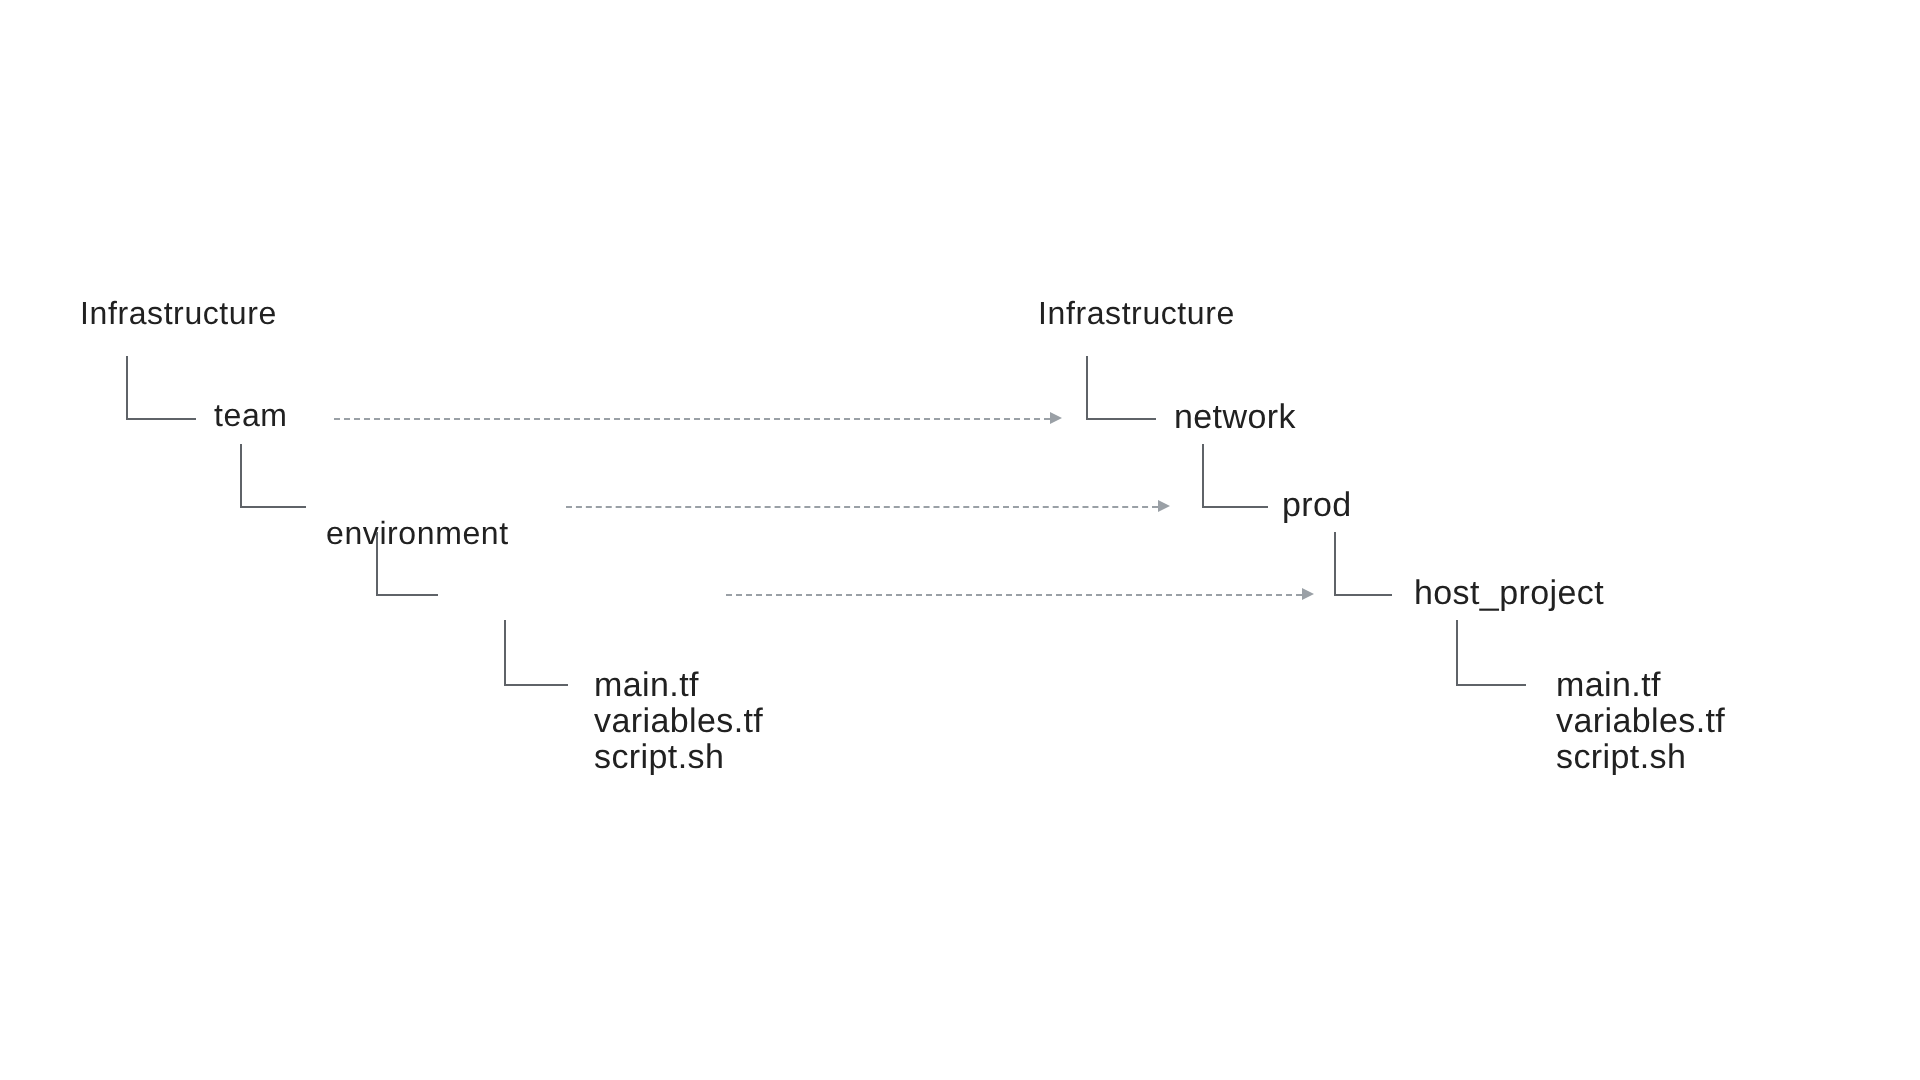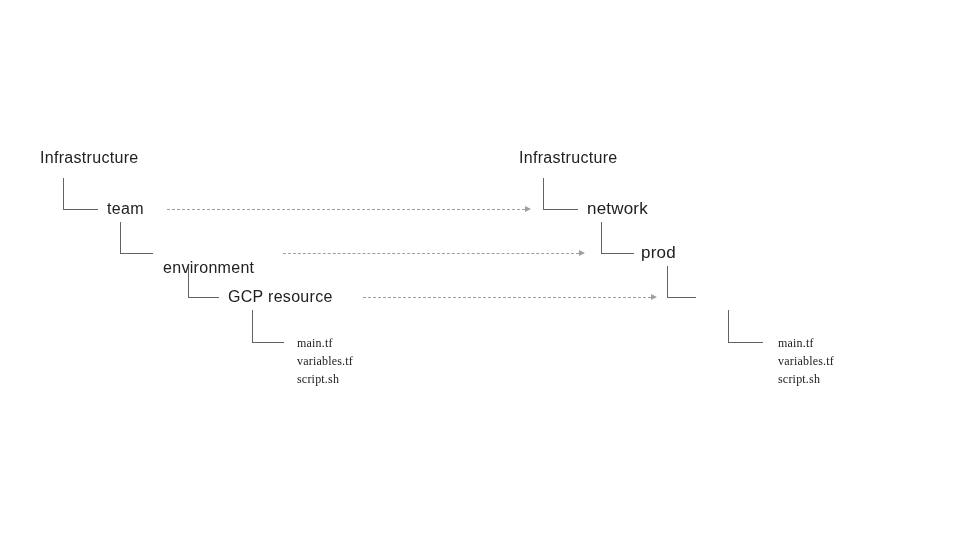--- a/index.html
+++ b/index.html
@@ -39,46 +39,44 @@
     right: -6px;
     top: -4px;
     width: 0;
     height: 0;
     border-left: 6px solid #9aa0a6;
     border-top: 3px solid transparent;
     border-bottom: 3px solid transparent;
   }
   .files {
     position: absolute;
-    font-size: 12px;
+    font-size: 17px;
     line-height: 18px;
     letter-spacing: 0.2px;
     white-space: nowrap;
-    font-family: Liberation Serif, serif;
   }
   .files div { height: 18px; }
 </style>
 </head>
 <body>
 
 <div class="stage">
 
   <span class="label" style="left:40px; top:148px;">Infrastructure</span>
 
   <div class="elbow" style="left:63px; top:178px; width:34px; height:31px;"></div>
 
   <span class="label" style="left:107px; top:199px;text-align:right;">team</span>
 
   <div class="elbow" style="left:120px; top:222px; width:32px; height:31px;"></div>
 
   <span class="label" style="left:163px; top:258px;">environment</span>
 
   <div class="elbow" style="left:188px; top:266px; width:30px; height:31px;"></div>
 
-  <span class="label" style="left:228px; top:287px;">GCP resource</span>
 
   <div class="elbow" style="left:252px; top:310px; width:31px; height:32px;"></div>
 
   <div class="files" style="left:297px; top:334px;">
     <div>main.tf</div>
     <div>variables.tf</div>
     <div>script.sh</div>
   </div>
 
   <div class="arrow" style="left:167px; top:209px; width:358px;">
@@ -98,20 +96,21 @@
   <div class="elbow" style="left:543px; top:178px; width:34px; height:31px;"></div>
 
   <span class="label bold" style="left:587px; top:199px;">network</span>
 
   <div class="elbow" style="left:601px; top:222px; width:32px; height:31px;"></div>
 
   <span class="label bold" style="left:641px; top:243px;">prod</span>
 
   <div class="elbow" style="left:667px; top:266px; width:28px; height:31px;"></div>
 
+  <span class="label bold" style="left:707px; top:287px;">host_project</span>
 
   <div class="elbow" style="left:728px; top:310px; width:34px; height:32px;"></div>
 
   <div class="files" style="left:778px; top:334px;">
     <div>main.tf</div>
     <div>variables.tf</div>
     <div>script.sh</div>
   </div>
 
 </div>

